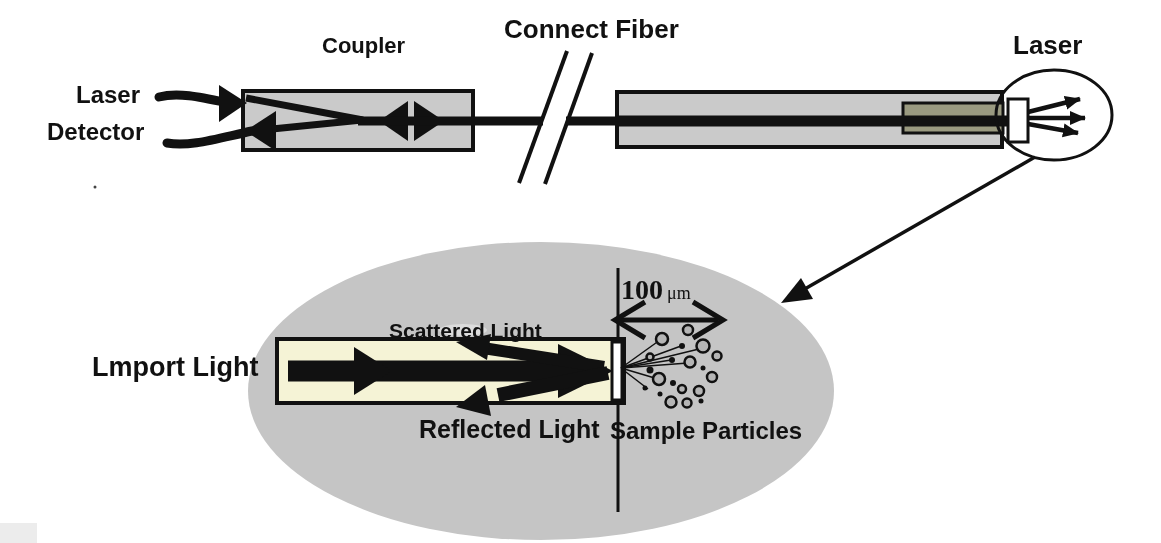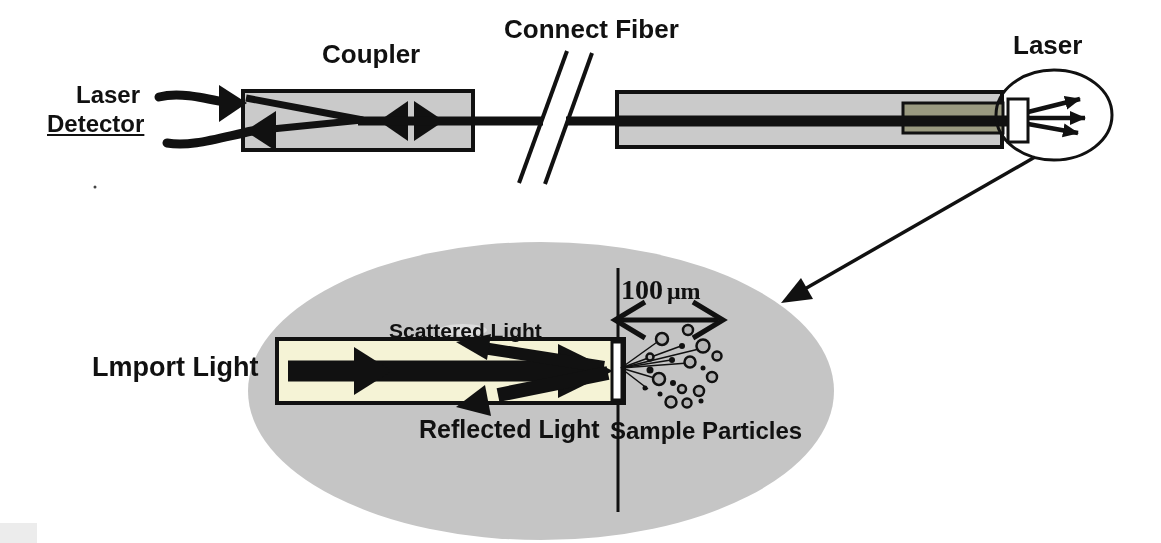--- a/index.html
+++ b/index.html
@@ -3,21 +3,21 @@
 <meta charset="utf-8">
 <style>
   html,body{margin:0;padding:0;background:#fff;}
   .stage{position:relative;width:1161px;height:543px;background:#fff;overflow:hidden;
          font-family:"Liberation Sans",sans-serif;}
   .art{position:absolute;left:0;top:0;}
   .lbl{position:absolute;font-weight:700;color:#111;white-space:nowrap;line-height:1;}
   .scale-lbl{position:absolute;font-family:"Liberation Serif","DejaVu Serif",serif;
              color:#111;white-space:nowrap;line-height:1;}
   .scale-lbl .v{font-weight:700;font-size:28px;}
-  .scale-lbl .u{font-weight:700;font-size:24px;text-align:center;}
+  .scale-lbl .u{font-weight:400;font-size:18px;text-align:center;}
   
   .box{fill:var(--box-gray,#cacaca);stroke:var(--ink,#111);stroke-width:4;}
   .olive{fill:var(--ferrule-olive,#9a9a80);stroke:var(--ink,#111);stroke-width:3;}
   .cap{fill:#ffffff;stroke:var(--ink,#111);stroke-width:3;}
   .bigellipse{fill:var(--ellipse-gray,#c5c5c5);stroke:none;}
   .yellowrect{fill:var(--fiber-yellow,#f5f3d6);stroke:var(--ink,#111);stroke-width:4;}
   .inkline{stroke:var(--ink,#111);fill:none;}
   .inkfill{fill:var(--ink,#111);stroke:none;}
   .donut{fill:var(--particle-gray,#b5b5b5);stroke:var(--ink,#111);stroke-width:2.5;}
   .dot{fill:var(--ink,#111);stroke:none;}
@@ -152,22 +152,22 @@
     <g>
       <line class="inkline" x1="1035" y1="157" x2="803" y2="290" stroke-width="3.5"></line>
       <polygon class="inkfill" points="781,303 801,278 813,299"></polygon>
     </g>
 
     <circle cx="95" cy="187" r="1.5" fill="#444"></circle>
     <rect class="corner" x="0" y="523" width="37" height="20"></rect>
   </svg>
 
   <div class="lbl" style="left:76px;top:83px;font-size:24px;text-align:center;">Laser</div>
-  <div class="lbl" style="left:47px;top:112px;font-size:24px;text-decoration:underline;">Detector</div>
-  <div class="lbl" style="left:322px;top:41px;font-size:26px;">Coupler</div>
+  <div class="lbl" style="left:47px;top:120px;font-size:24px;">Detector</div>
+  <div class="lbl" style="left:322px;top:35px;font-size:22px;">Coupler</div>
   <div class="lbl" style="left:504px;top:16px;font-size:26px;">Connect Fiber</div>
   <div class="lbl" style="left:1013px;top:32px;font-size:26px;">Laser</div>
 
   <div class="lbl" style="left:389px;top:283px;font-size:21px;margin-top:37px;">Scattered Light</div>
   <div class="lbl" style="left:92px;top:354px;font-size:27px;">Lmport Light</div>
   <div class="lbl" style="left:413px;top:417px;font-size:25px;margin-left:6px;">Reflected Light</div>
   <div class="lbl" style="left:610px;top:419px;font-size:24px;">Sample Particles</div>
 
   <div class="scale-lbl" style="left:621px;top:276px;">
     <span class="v">100</span><span> </span><span class="u">μm</span>

